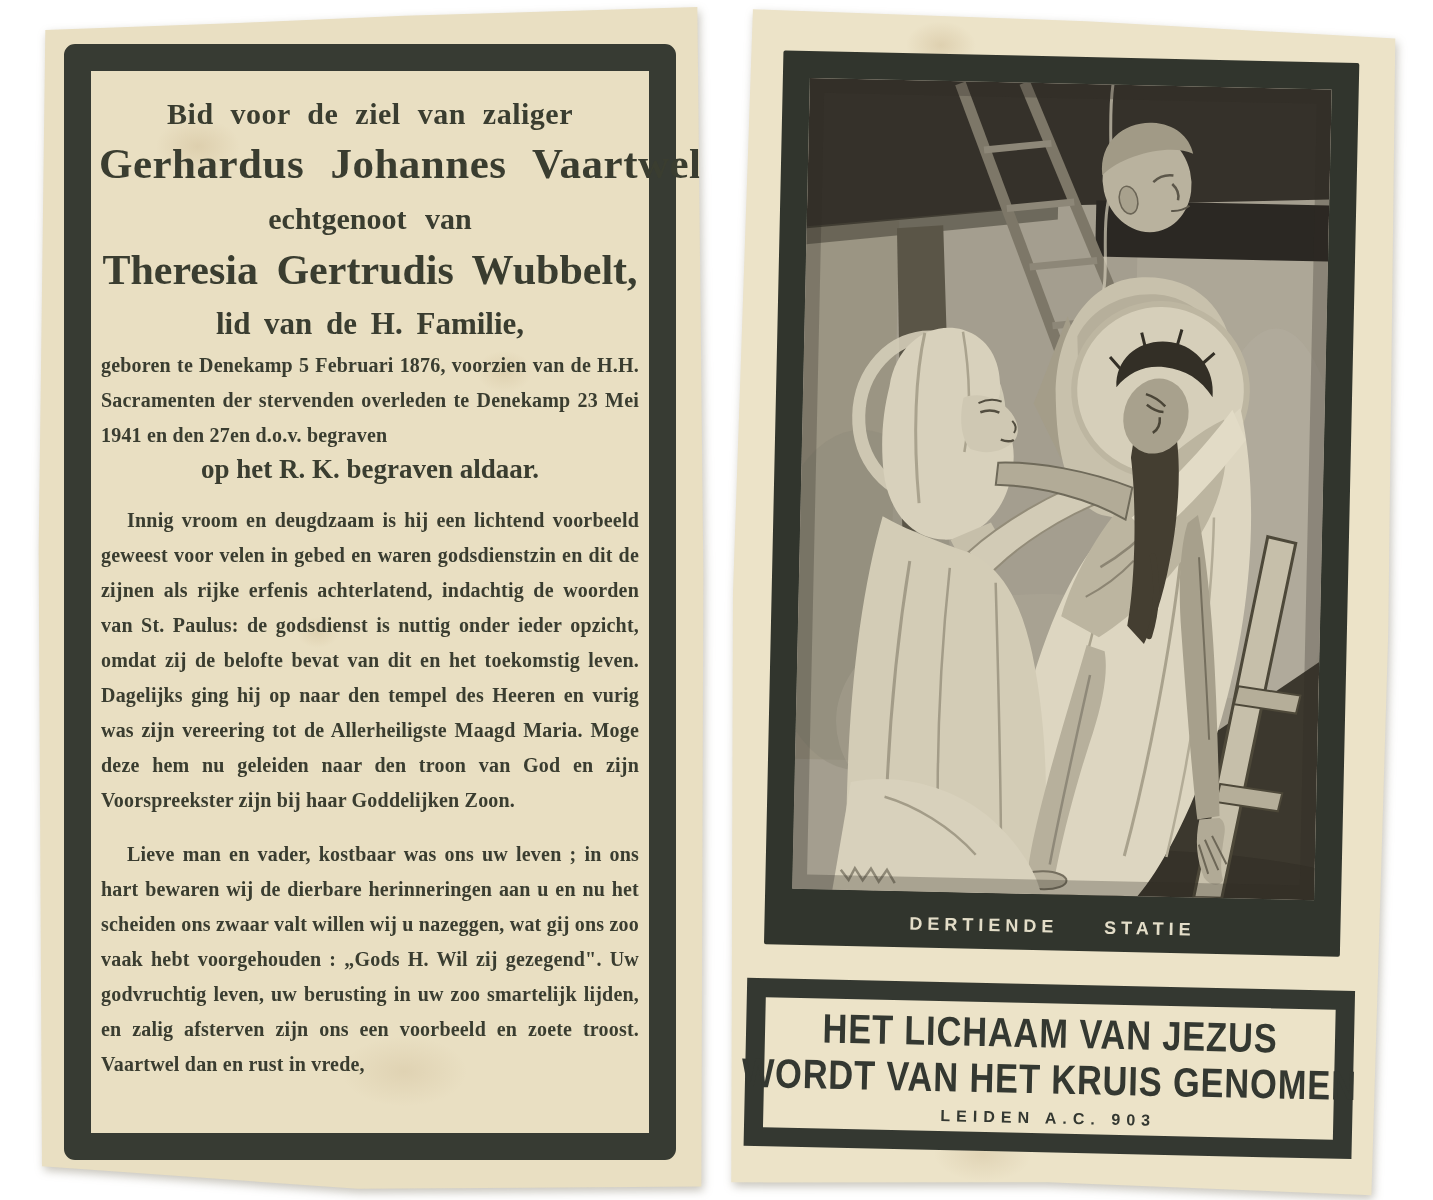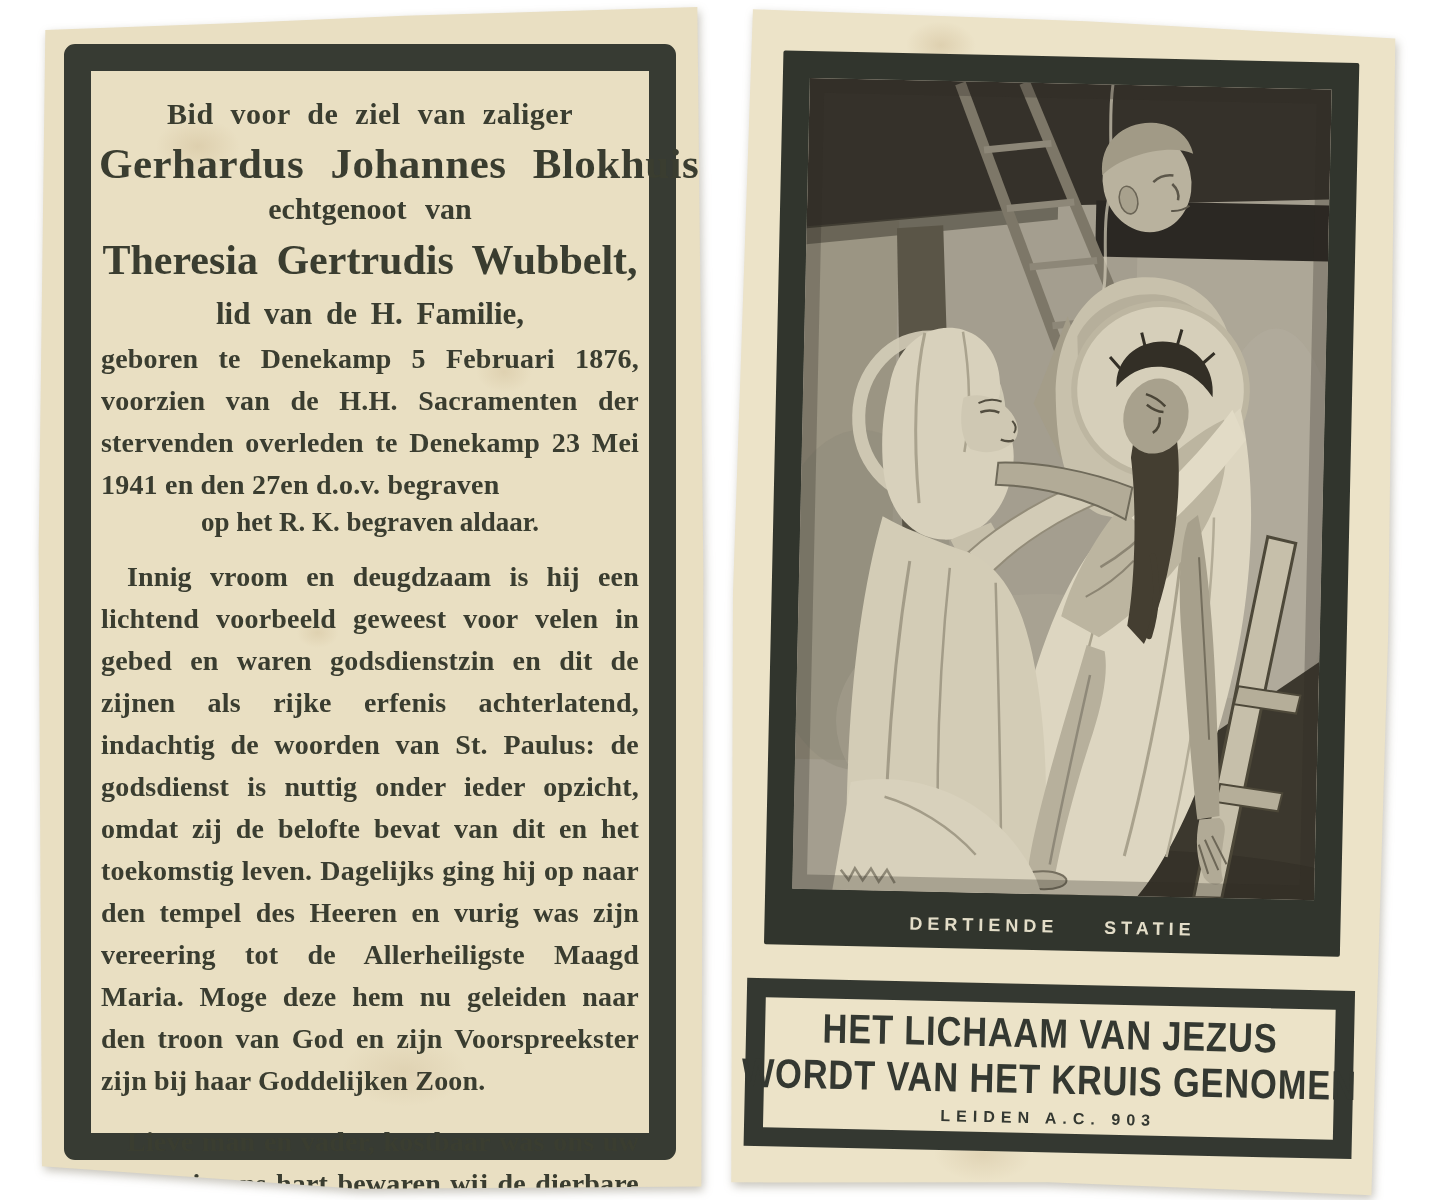--- a/index.html
+++ b/index.html
@@ -24,25 +24,25 @@
     position:absolute;left:26px;top:40px;right:28px;bottom:30px;
     border:27px solid #373b33;
     border-radius:11px;
   }
   .left-content{
     position:absolute;left:8px;right:8px;top:14px;bottom:8px;
     color:#3a3d30;text-align:center;font-weight:700;
   }
   .ln-intro{font-size:30px;word-spacing:9px;letter-spacing:.5px;white-space:nowrap;margin-top:12px;}
   .ln-name{font-size:43px;word-spacing:15px;letter-spacing:.5px;white-space:nowrap;margin-top:8px;}
-  .ln-relation{font-size:30px;word-spacing:11px;margin-top:4px;}
+  .ln-relation{font-size:30px;word-spacing:11px;margin-top:14px;}
   .ln-spouse{font-size:42px;word-spacing:8px;white-space:nowrap;margin-top:10px;}
   .ln-membership{font-size:31px;word-spacing:6px;margin-top:12px;}
   .para{
-    font-size:28px;line-height:42px;text-align:justify;text-align-last:auto;
+    font-size:20px;line-height:35px;text-align:justify;text-align-last:auto;
     margin:6px 2px 0 2px;letter-spacing:.2px;
   }
   .para-center{font-size:27px;line-height:30px;text-align:center;margin-top:1px;}
   .para-indent{text-indent:26px;margin-top:19px;}
   
   .card-right{
     position:absolute;left:744px;top:6px;width:658px;height:1178px;
     transform:rotate(1.25deg);transform-origin:20px 20px;
     background:
       radial-gradient(ellipse 50px 34px at 30% 3%, rgba(150,110,50,.16), transparent 70%),
@@ -81,21 +81,21 @@
   }
 </style>
 </head>
 <body>
 
 <div class="card-wrap">
   <div class="card-left">
     <div class="frame-left">
       <div class="left-content">
         <div class="ln-intro">Bid voor de ziel van zaliger</div>
-        <div class="ln-name">Gerhardus Johannes Blokhuis</div>
+        <div class="ln-name">Gerhardus Johannes Vaartwel</div>
         <div class="ln-relation">echtgenoot van</div>
         <div class="ln-spouse">Theresia Gertrudis Wubbelt,</div>
         <div class="ln-membership">lid van de H. Familie,</div>
         <div class="para">geboren te Denekamp 5 Februari 1876, voorzien van de H.H. Sacramenten der stervenden overleden te Denekamp 23 Mei 1941 en den 27en d.o.v. begraven</div>
         <div class="para-center">op het R. K. begraven aldaar.</div>
         <div class="para para-indent">Innig vroom en deugdzaam is hij een lichtend voorbeeld geweest voor velen in gebed en waren godsdienstzin en dit de zijnen als rijke erfenis achterlatend, indachtig de woorden van St. Paulus: de godsdienst is nuttig onder ieder opzicht, omdat zij de belofte bevat van dit en het toekomstig leven. Dagelijks ging hij op naar den tempel des Heeren en vurig was zijn vereering tot de Allerheiligste Maagd Maria. Moge deze hem nu geleiden naar den troon van God en zijn Voorspreekster zijn bij haar Goddelijken Zoon.</div>
         <div class="para para-indent">Lieve man en vader, kostbaar was ons uw leven ; in ons hart bewaren wij de dierbare herinneringen aan u en nu het scheiden ons zwaar valt willen wij u nazeggen, wat gij ons zoo vaak hebt voorgehouden : „Gods H. Wil zij gezegend". Uw godvruchtig leven, uw berusting in uw zoo smartelijk lijden, en zalig afsterven zijn ons een voorbeeld en zoete troost. Vaartwel dan en rust in vrede,</div>
       </div>
     </div>
   </div>

